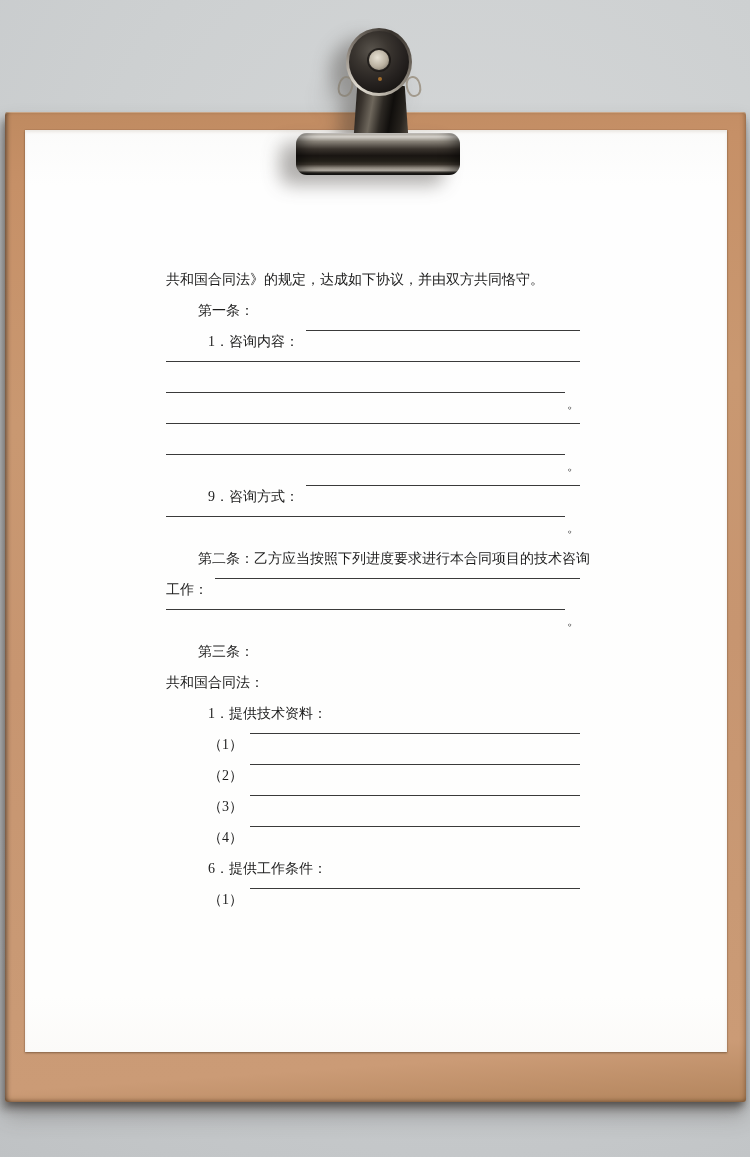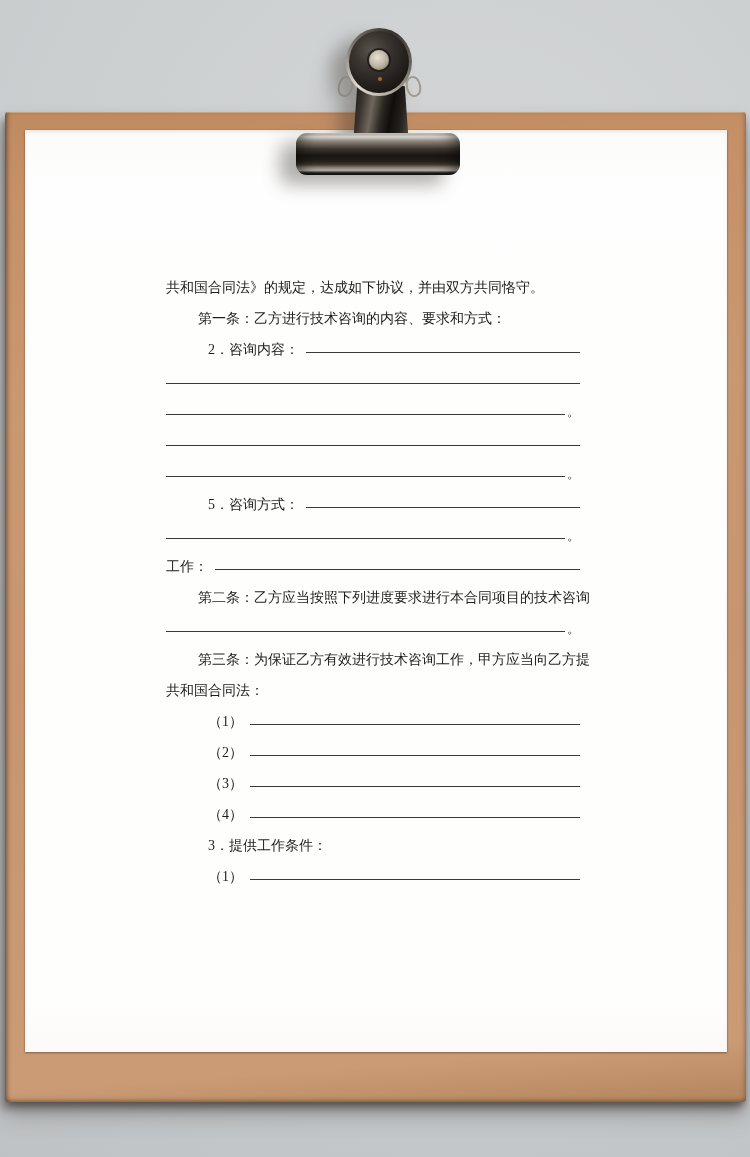--- a/index.html
+++ b/index.html
@@ -22,21 +22,21 @@
       inset 0 -3px 5px -2px rgba(90,60,30,.5);
   }
   
   .paper{
     position:absolute;left:25px;top:130px;width:702px;height:922px;
     background:linear-gradient(180deg,#fbfbfa 0%,#fefefe 6%,#fefefd 94%,#fbfaf8 100%);
     box-shadow:0 1px 2px rgba(60,40,20,.45), 0 0 1px rgba(60,40,20,.35),
                inset 0 2px 3px rgba(120,90,60,.12);
   }
   .doc{position:absolute;left:141px;top:138px;width:414px;color:#1c1c1c;}
-  .line{display:flex;align-items:flex-end;height:31px;font-size:14px;}
+  .line{display:flex;align-items:flex-start;height:31px;font-size:14px;}
   .seg{line-height:23px;white-space:pre;}
   .seg.bold{font-weight:400;}
   .blank{flex:1 1 auto;min-width:26px;border-bottom:1.6px solid #3a3a3a;margin-bottom:8px;}
   .seg + .blank{margin-left:7px;}
   .blank + .seg{margin-left:2px;font-size:13px;}
   
   .clip{
     position:absolute;left:280px;top:20px;width:200px;height:160px;
     filter:drop-shadow(-16px 10px 9px rgba(52,47,42,.38));
   }
@@ -78,85 +78,86 @@
 
   <div class="board"></div>
 
   <div class="paper">
     <div class="doc">
         <div class="line" style="padding-left: 0px;">
           <span class="seg">共和国合同法》的规定，达成如下协议，并由双方共同恪守。</span>
         </div>
         <div class="line" style="padding-left: 32px;">
           <span class="seg bold">第一条：</span>
-          <span class="seg">乙方进行技术咨询的内容、要求和方式：</span>
         </div>
         <div class="line" style="padding-left: 42px;">
-          <span class="seg">2．咨询内容：</span>
+          <span class="seg">1．咨询内容：</span>
           <span class="blank"></span>
         </div>
         <div class="line" style="padding-left: 0px;">
           <span class="blank"></span>
         </div>
         <div class="line" style="padding-left: 0px;">
           <span class="blank"></span>
           <span class="seg">。</span>
         </div>
         <div class="line" style="padding-left: 0px;">
           <span class="blank"></span>
         </div>
         <div class="line" style="padding-left: 0px;">
           <span class="blank"></span>
           <span class="seg">。</span>
         </div>
         <div class="line" style="padding-left: 42px;">
-          <span class="seg">5．咨询方式：</span>
+          <span class="seg">9．咨询方式：</span>
           <span class="blank"></span>
         </div>
         <div class="line" style="padding-left: 0px;">
           <span class="blank"></span>
           <span class="seg">。</span>
         </div>
+        <div class="line" style="padding-left: 32px;">
+          <span class="seg bold">第二条：</span>
+          <span class="seg">乙方应当按照下列进度要求进行本合同项目的技术咨询</span>
+        </div>
         <div class="line" style="padding-left: 0px;">
           <span class="seg">工作：</span>
           <span class="blank"></span>
-        </div>
-        <div class="line" style="padding-left: 32px;">
-          <span class="seg bold">第二条：</span>
-          <span class="seg">乙方应当按照下列进度要求进行本合同项目的技术咨询</span>
         </div>
         <div class="line" style="padding-left: 0px;">
           <span class="blank"></span>
           <span class="seg">。</span>
         </div>
         <div class="line" style="padding-left: 32px;">
           <span class="seg bold">第三条：</span>
-          <span class="seg">为保证乙方有效进行技术咨询工作，甲方应当向乙方提</span>
         </div>
         <div class="line" style="padding-left: 0px;">
           <span class="seg">共和国合同法：</span>
+        </div>
+        <div class="line" style="padding-left: 42px;">
+          <span class="seg">1．提供技术资料：</span>
         </div>
         <div class="line" style="padding-left: 42px;">
           <span class="seg">（1）</span>
           <span class="blank"></span>
         </div>
         <div class="line" style="padding-left: 42px;">
           <span class="seg">（2）</span>
           <span class="blank"></span>
         </div>
         <div class="line" style="padding-left: 42px;">
           <span class="seg">（3）</span>
           <span class="blank"></span>
         </div>
         <div class="line" style="padding-left: 42px;">
           <span class="seg">（4）</span>
           <span class="blank"></span>
         </div>
         <div class="line" style="padding-left: 42px;">
-          <span class="seg">3．提供工作条件：</span>
+          <span class="seg">6．提供工作条件：</span>
         </div>
         <div class="line" style="padding-left: 42px;">
           <span class="seg">（1）</span>
           <span class="blank"></span>
         </div>
       </div>
   </div>
 
   <div class="clip">
     <div class="clip-neck"></div>

